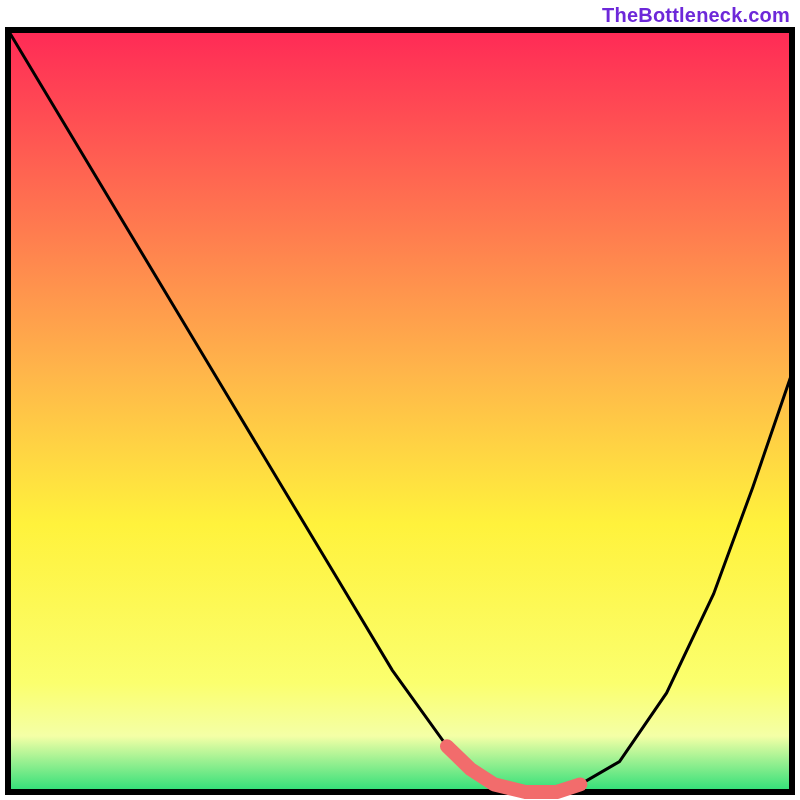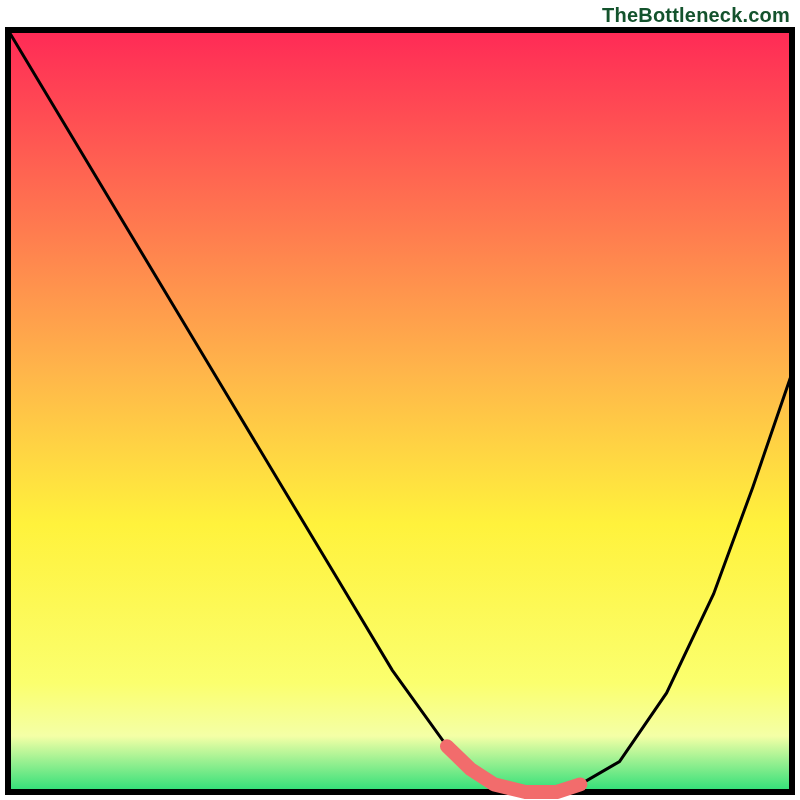--- a/index.html
+++ b/index.html
@@ -15,21 +15,21 @@
   }
   svg {
     display: block;
   }
   .attribution {
     position: absolute;
     top: 4px;
     right: 10px;
     font-size: 20px;
     font-weight: bold;
-    color: #14532d;
+    color: #6d28d9;
     letter-spacing: .2px;
   }
 </style>
 </head>
 <body>
 
 <div class="chart-wrap">
   <div class="attribution">TheBottleneck.com</div>
 
   <svg id="chart-svg" width="800" height="800" viewBox="0 0 800 800">

